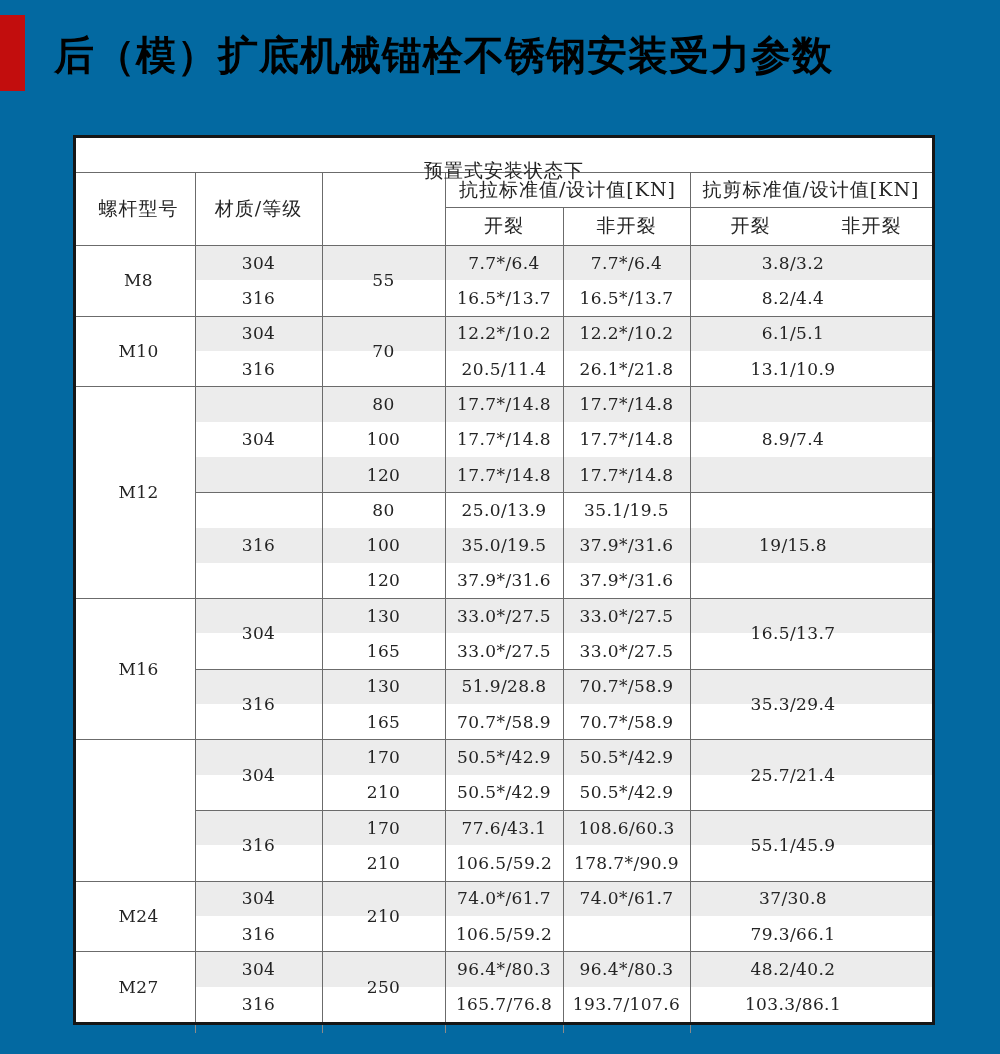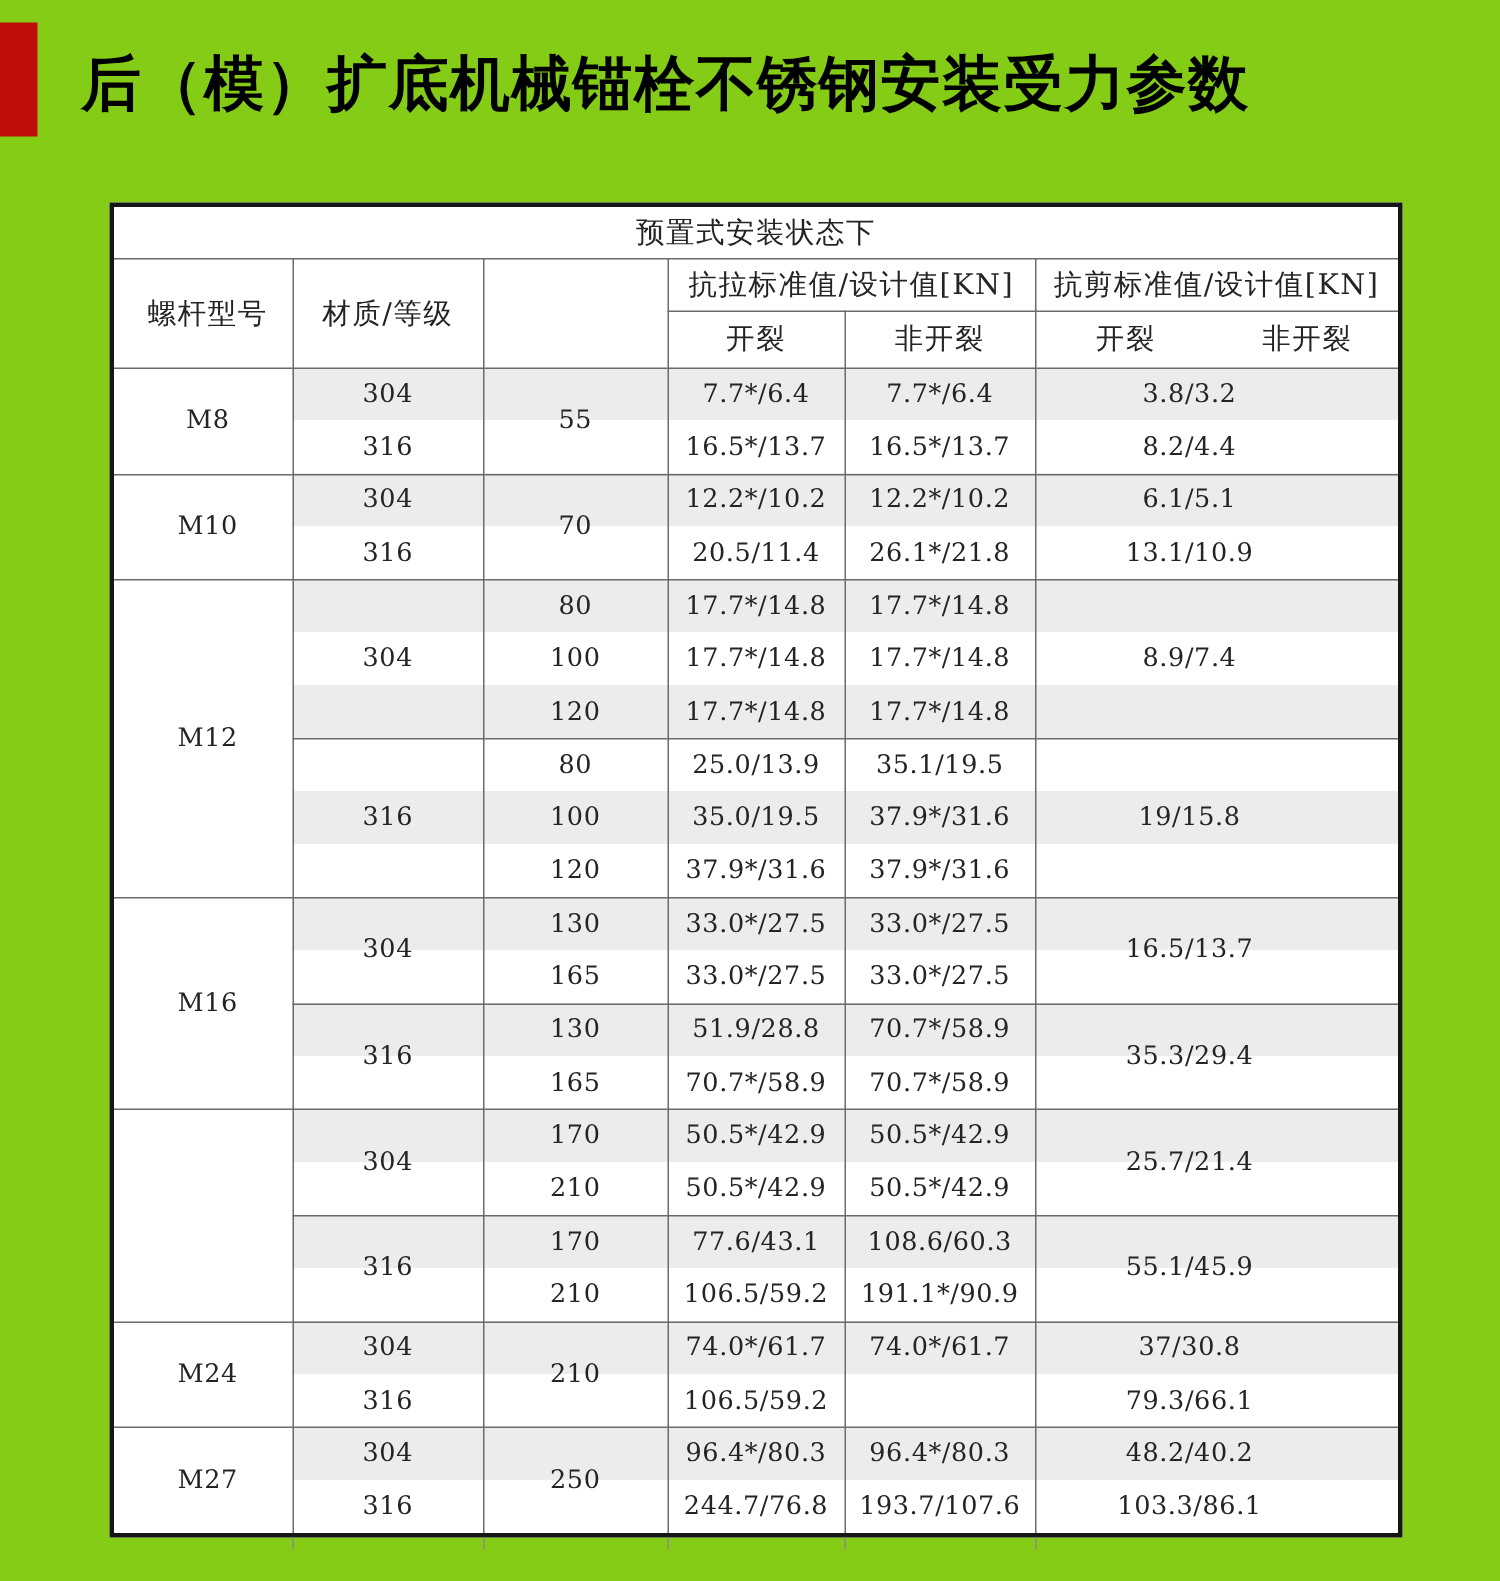--- a/index.html
+++ b/index.html
@@ -1,16 +1,16 @@
 <!DOCTYPE html>
 <html><head>
 <meta charset="utf-8">
 <style>
   html,body{margin:0;padding:0;background:#ffffff;}
-  .page{position:relative;width:1000px;height:1054px;background:#84cc16;overflow:hidden;
+  .page{position:relative;width:1000px;height:1054px;background:#0369a1;overflow:hidden;
         font-family:"DejaVu Serif",serif;color:#242424;}
 
   
   .accent{position:absolute;left:0;top:15px;width:25px;height:76px;background:#c20d0d;}
   .title{position:absolute;left:54px;top:28px;margin:0;
          font-family:"Liberation Sans",sans-serif;font-weight:700;font-size:40px;
          letter-spacing:1px;color:#000;white-space:nowrap;}
 
   
   .tbl{position:absolute;left:73px;top:135px;width:862px;height:890px;
@@ -66,21 +66,21 @@
     <div class="vline" style="left:246px;top:34px;height:850px"></div>
     <div class="vline" style="left:369px;top:34px;height:850px"></div>
     <div class="vline" style="left:487px;top:69px;height:815px"></div>
     <div class="vline" style="left:614px;top:34px;height:850px"></div>
     <div class="stub" style="left:119px"></div>
     <div class="stub" style="left:246px"></div>
     <div class="stub" style="left:369px"></div>
     <div class="stub" style="left:487px"></div>
     <div class="stub" style="left:614px"></div>
 
-    <div class="c ch" style="left:0;top:0;width:856px;height:34px">预置式安装状态下</div>
+    <div class="c ch" style="left:0;top:16px;width:856px;height:34px">预置式安装状态下</div>
     <div class="c ch col1" style="top:34px;height:73px">螺杆型号</div>
     <div class="c ch col2" style="top:34px;height:73px">材质/等级</div>
     <div class="c ch" style="left:369px;top:34px;width:245px;height:35px">抗拉标准值/设计值[KN]</div>
     <div class="c ch" style="left:614px;top:34px;width:242px;height:35px">抗剪标准值/设计值[KN]</div>
     <div class="c ch col4" style="top:69px;height:38px">开裂</div>
     <div class="c ch col5" style="top:69px;height:38px">非开裂</div>
     <div class="c ch" style="left:614px;top:69px;width:121px;height:38px">开裂</div>
     <div class="c ch" style="left:735px;top:69px;width:121px;height:38px">非开裂</div>
 
     <div class="c col1 r0 hh2">M8</div>
@@ -153,39 +153,39 @@
     <div class="c col3 r15 hh1">210</div>
     <div class="c col3 r16 hh1">170</div>
     <div class="c col3 r17 hh1">210</div>
     <div class="c col4 r14 hh1">50.5*/42.9</div>
     <div class="c col5 r14 hh1">50.5*/42.9</div>
     <div class="c col4 r15 hh1">50.5*/42.9</div>
     <div class="c col5 r15 hh1">50.5*/42.9</div>
     <div class="c col4 r16 hh1">77.6/43.1</div>
     <div class="c col5 r16 hh1">108.6/60.3</div>
     <div class="c col4 r17 hh1">106.5/59.2</div>
-    <div class="c col5 r17 hh1">191.1*/90.9</div>
+    <div class="c col5 r17 hh1">178.7*/90.9</div>
     <div class="c col6 r14 hh2">25.7/21.4</div>
     <div class="c col6 r16 hh2">55.1/45.9</div>
 
     <div class="c col1 r18 hh2">M24</div>
     <div class="c col2 r18 hh1">304</div>
     <div class="c col2 r19 hh1">316</div>
     <div class="c col3 r18 hh2">210</div>
     <div class="c col4 r18 hh1">74.0*/61.7</div>
     <div class="c col5 r18 hh1">74.0*/61.7</div>
     <div class="c col4 r19 hh1">106.5/59.2</div>
     <div class="c col6 r18 hh1">37/30.8</div>
     <div class="c col6 r19 hh1">79.3/66.1</div>
 
     <div class="c col1 r20 hh2">M27</div>
     <div class="c col2 r20 hh1">304</div>
     <div class="c col2 r21 hh1">316</div>
     <div class="c col3 r20 hh2">250</div>
     <div class="c col4 r20 hh1">96.4*/80.3</div>
     <div class="c col5 r20 hh1">96.4*/80.3</div>
-    <div class="c col4 r21 hh1">244.7/76.8</div>
+    <div class="c col4 r21 hh1">165.7/76.8</div>
     <div class="c col5 r21 hh1">193.7/107.6</div>
     <div class="c col6 r20 hh1">48.2/40.2</div>
     <div class="c col6 r21 hh1">103.3/86.1</div>
 
   </div>
 </div>
 
 </body></html>

